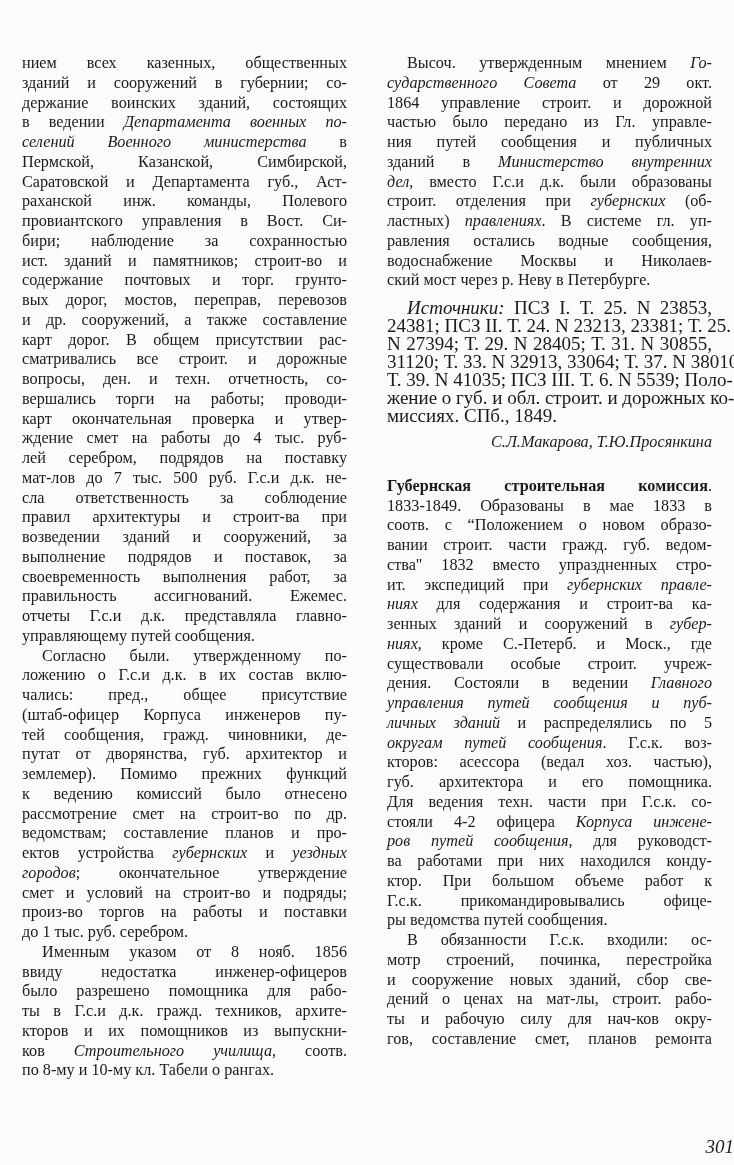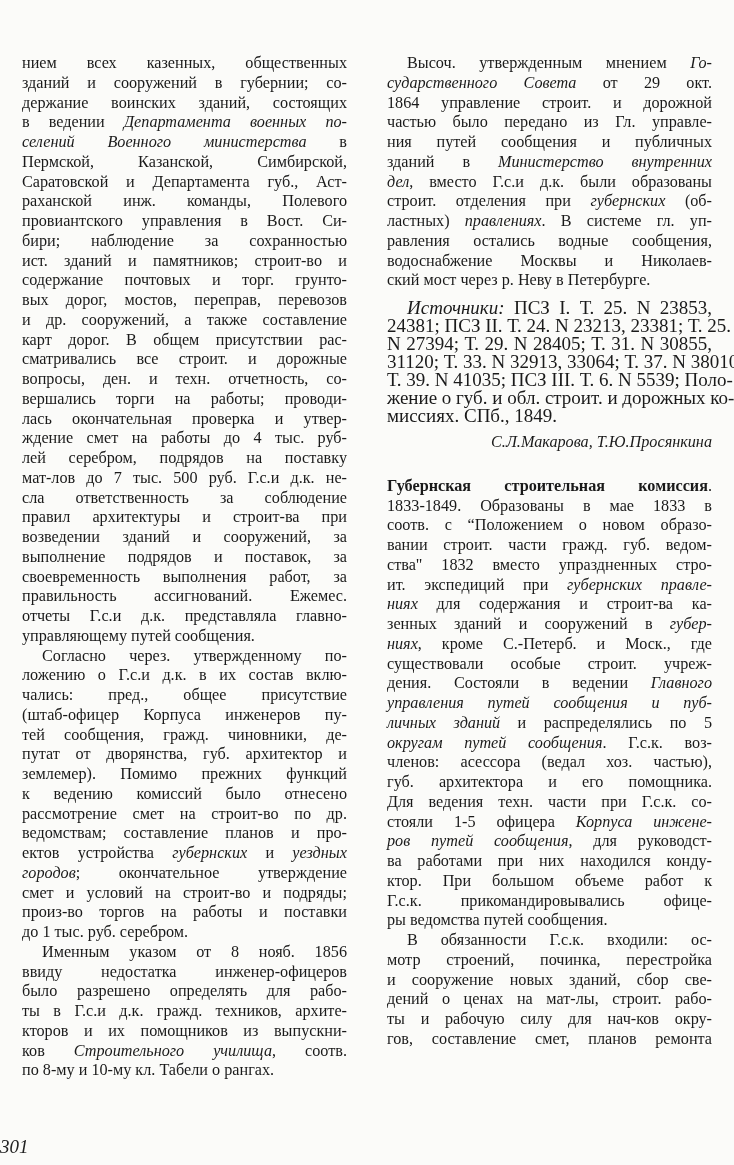--- a/index.html
+++ b/index.html
@@ -16,21 +16,21 @@
   }
   .line.last { text-align-last: left; }
   .line.indent { padding-left: 20px; }
   .line.right-align { text-align-last: right; }
   .small .line { font-size: 19px; height: 18px; line-height: 18px; }
   .i { font-style: italic; }
   .b { font-weight: bold; margin-top: 12px; }
   .gap-s { height: 8px; }
   .gap-m { height: 24px; }
   .pagenum {
-    position: absolute; top: 1136px; left: 0; width: 734px; text-align: left;
+    position: absolute; top: 1136px; left: 0; width: 734px; text-align: right;
     font-style: italic; font-size: 19px; color: #222;
   }
 </style>
 </head>
 <body>
 
 <div class="col left">
   <div>
       <span class="line"><span>нием всех казенных, общественных</span></span>
       <span class="line"><span>зданий и сооружений в губернии; со-</span></span>
@@ -43,54 +43,54 @@
       <span class="line"><span>провиантского управления в Вост. Си-</span></span>
       <span class="line"><span>бири; наблюдение за сохранностью</span></span>
       <span class="line"><span>ист. зданий и памятников; строит-во и</span></span>
       <span class="line"><span>содержание почтовых и торг. грунто-</span></span>
       <span class="line"><span>вых дорог, мостов, переправ, перевозов</span></span>
       <span class="line"><span>и др. сооружений, а также составление</span></span>
       <span class="line"><span>карт дорог. В общем присутствии рас-</span></span>
       <span class="line"><span>сматривались все строит. и дорожные</span></span>
       <span class="line"><span>вопросы, ден. и техн. отчетность, со-</span></span>
       <span class="line"><span>вершались торги на работы; проводи-</span></span>
-      <span class="line"><span>лась окончательная проверка и утвер-</span></span>
+      <span class="line"><span>карт окончательная проверка и утвер-</span></span>
       <span class="line"><span>ждение смет на работы до 4 тыс. руб-</span></span>
       <span class="line"><span>лей серебром, подрядов на поставку</span></span>
       <span class="line"><span>мат-лов до 7 тыс. 500 руб. Г.с.и д.к. не-</span></span>
       <span class="line"><span>сла ответственность за соблюдение</span></span>
       <span class="line"><span>правил архитектуры и строит-ва при</span></span>
       <span class="line"><span>возведении зданий и сооружений, за</span></span>
       <span class="line"><span>выполнение подрядов и поставок, за</span></span>
       <span class="line"><span>своевременность выполнения работ, за</span></span>
       <span class="line"><span>правильность ассигнований. Ежемес.</span></span>
       <span class="line"><span>отчеты Г.с.и д.к. представляла главно-</span></span>
       <span class="line last"><span>управляющему путей сообщения.</span></span>
     </div>
   <div>
-      <span class="line indent"><span>Согласно через. утвержденному по-</span></span>
+      <span class="line indent"><span>Согласно были. утвержденному по-</span></span>
       <span class="line"><span>ложению о Г.с.и д.к. в их состав вклю-</span></span>
       <span class="line"><span>чались: пред., общее присутствие</span></span>
       <span class="line"><span>(штаб-офицер Корпуса инженеров пу-</span></span>
       <span class="line"><span>тей сообщения, гражд. чиновники, де-</span></span>
       <span class="line"><span>путат от дворянства, губ. архитектор и</span></span>
       <span class="line"><span>землемер). Помимо прежних функций</span></span>
       <span class="line"><span>к ведению комиссий было отнесено</span></span>
       <span class="line"><span>рассмотрение смет на строит-во по др.</span></span>
       <span class="line"><span>ведомствам; составление планов и про-</span></span>
       <span class="line"><span>ектов устройства </span><span class="i">губернских</span><span> и </span><span class="i">уездных</span></span>
       <span class="line"><span class="i">городов</span><span>; окончательное утверждение</span></span>
       <span class="line"><span>смет и условий на строит-во и подряды;</span></span>
       <span class="line"><span>произ-во торгов на работы и поставки</span></span>
       <span class="line last"><span>до 1 тыс. руб. серебром.</span></span>
     </div>
   <div>
       <span class="line indent"><span>Именным указом от 8 нояб. 1856</span></span>
       <span class="line"><span>ввиду недостатка инженер-офицеров</span></span>
-      <span class="line"><span>было разрешено определять для рабо-</span></span>
+      <span class="line"><span>было разрешено помощника для рабо-</span></span>
       <span class="line"><span>ты в Г.с.и д.к. гражд. техников, архите-</span></span>
       <span class="line"><span>кторов и их помощников из выпускни-</span></span>
       <span class="line"><span>ков </span><span class="i">Строительного училища</span><span>, соотв.</span></span>
       <span class="line last"><span>по 8-му и 10-му кл. Табели о рангах.</span></span>
     </div>
 </div>
 
 <div class="col right">
   <div>
       <span class="line indent"><span>Высоч. утвержденным мнением </span><span class="i">Го-</span></span>
@@ -127,24 +127,24 @@
       <span class="line"><span>ства" 1832 вместо упраздненных стро-</span></span>
       <span class="line"><span>ит. экспедиций при </span><span class="i">губернских правле-</span></span>
       <span class="line"><span class="i">ниях</span><span> для содержания и строит-ва ка-</span></span>
       <span class="line"><span>зенных зданий и сооружений в </span><span class="i">губер-</span></span>
       <span class="line"><span class="i">ниях</span><span>, кроме С.-Петерб. и Моск., где</span></span>
       <span class="line"><span>существовали особые строит. учреж-</span></span>
       <span class="line"><span>дения. Состояли в ведении </span><span class="i">Главного</span></span>
       <span class="line"><span class="i">управления путей сообщения и пуб-</span></span>
       <span class="line"><span class="i">личных зданий</span><span> и распределялись по 5</span></span>
       <span class="line"><span class="i">округам путей сообщения</span><span>. Г.с.к. воз-</span></span>
-      <span class="line"><span>членов: асессора (ведал хоз. частью),</span></span>
+      <span class="line"><span>кторов: асессора (ведал хоз. частью),</span></span>
       <span class="line"><span>губ. архитектора и его помощника.</span></span>
       <span class="line"><span>Для ведения техн. части при Г.с.к. со-</span></span>
-      <span class="line"><span>стояли 1-5 офицера </span><span class="i">Корпуса инжене-</span></span>
+      <span class="line"><span>стояли 4-2 офицера </span><span class="i">Корпуса инжене-</span></span>
       <span class="line"><span class="i">ров путей сообщения</span><span>, для руководст-</span></span>
       <span class="line"><span>ва работами при них находился конду-</span></span>
       <span class="line"><span>ктор. При большом объеме работ к</span></span>
       <span class="line"><span>Г.с.к. прикомандировывались офице-</span></span>
       <span class="line last"><span>ры ведомства путей сообщения.</span></span>
     </div>
   <div>
       <span class="line indent"><span>В обязанности Г.с.к. входили: ос-</span></span>
       <span class="line"><span>мотр строений, починка, перестройка</span></span>
       <span class="line"><span>и сооружение новых зданий, сбор све-</span></span>

